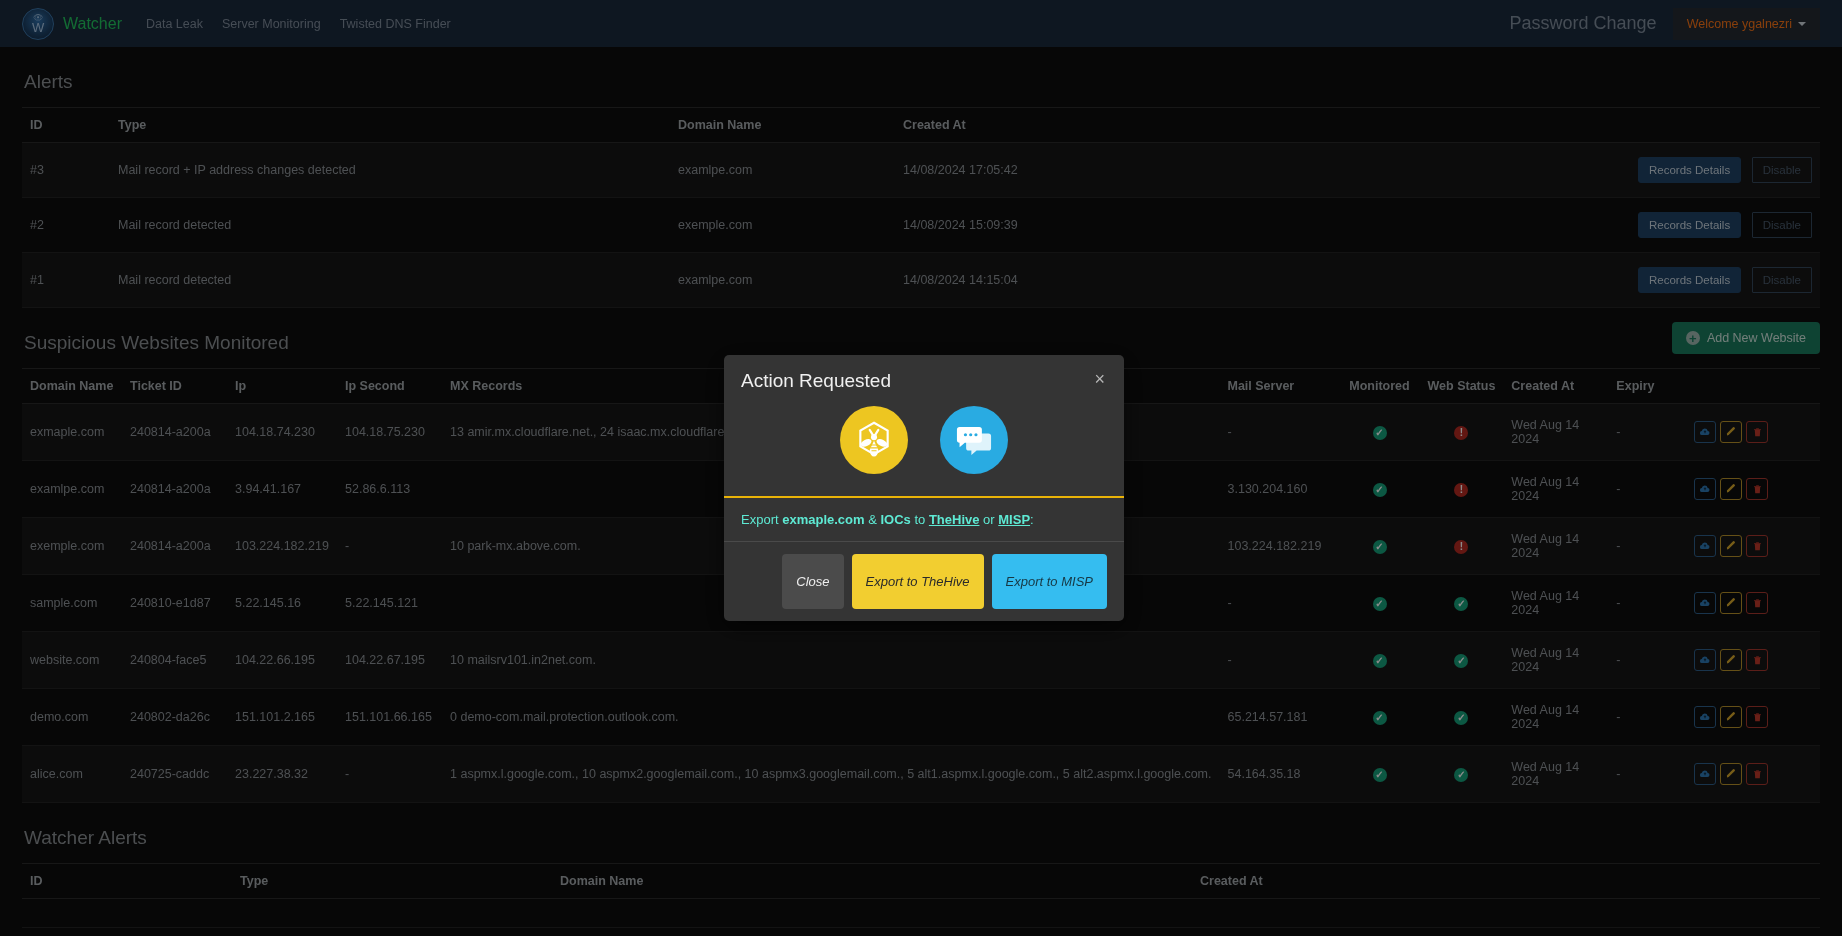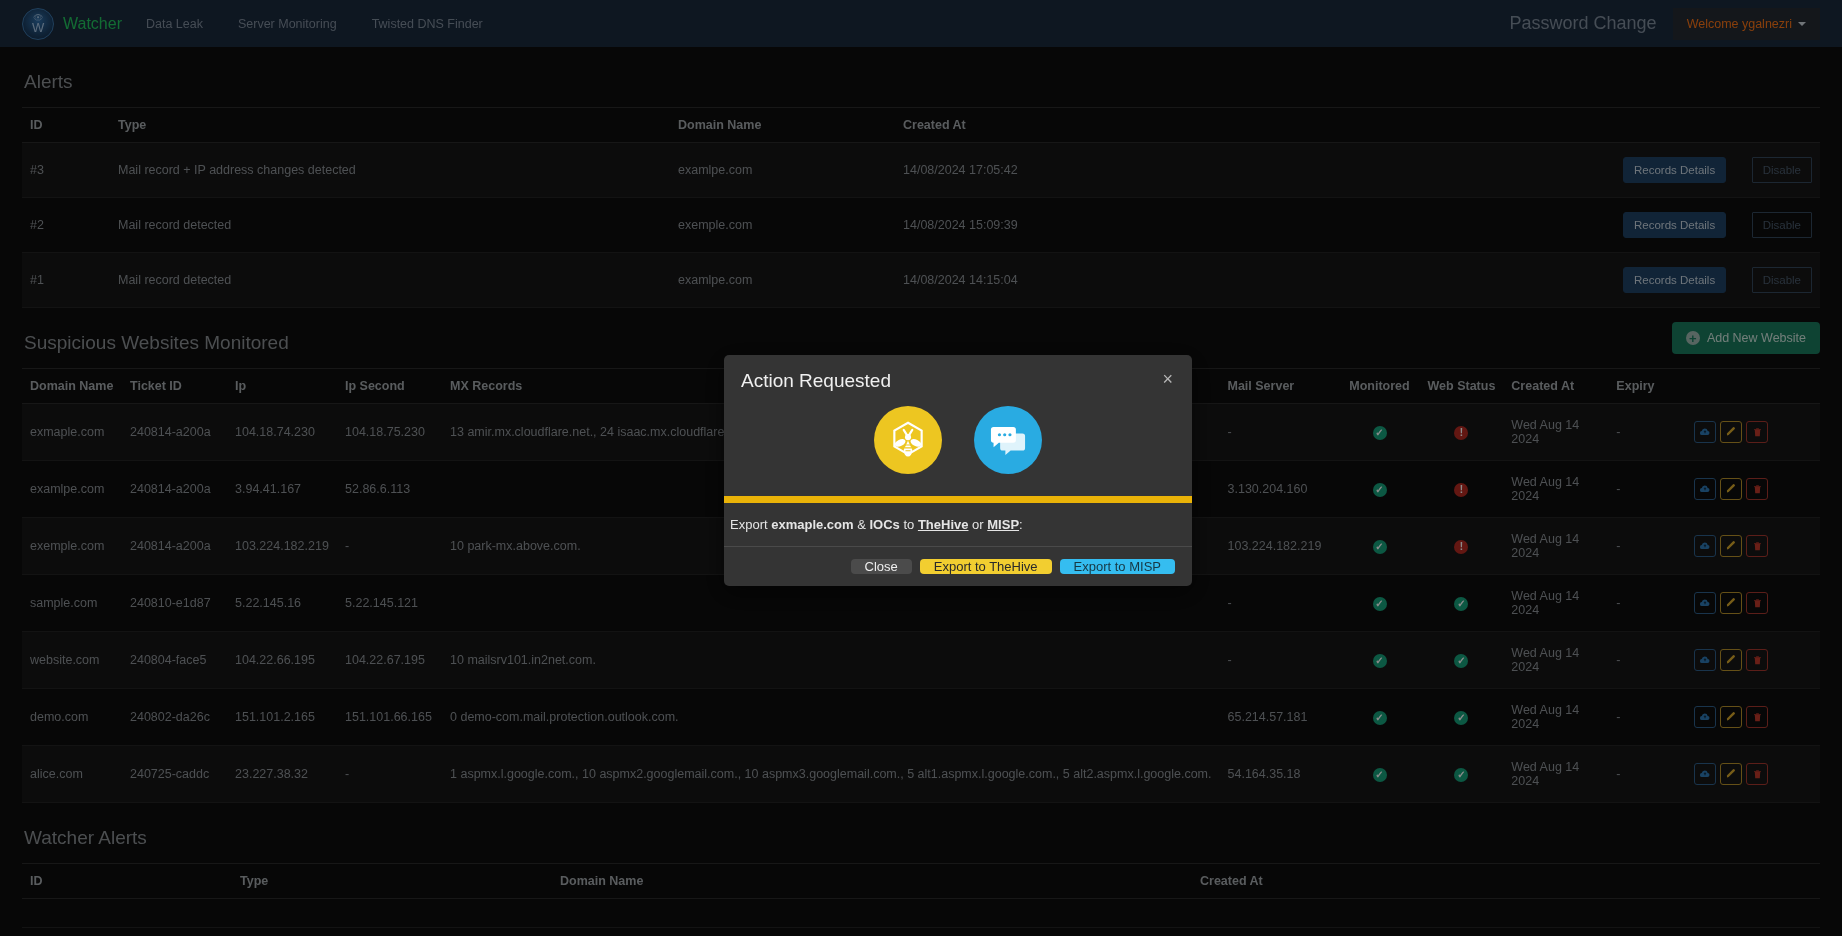--- a/index.html
+++ b/index.html
@@ -27,21 +27,21 @@
     background: radial-gradient(circle at 50% 40%, #2f6ea8 0%, #1c3f63 60%, #15293f 100%);
     border: 1px solid #3a74a8;
     display: flex; align-items: center; justify-content: center;
     flex-direction: column;
     color: #a8c6e4; font-size: 9px; line-height: 1;
     overflow: hidden;
   }
   .brand-logo .eye { font-size: 8px; margin-bottom: -1px; opacity: .9; }
   .brand-logo .w { font-size: 13px; font-weight: 400; letter-spacing: -.5px; }
   .brand-name { color: #22c55e; font-size: 16px; }
-  .nav-links { display: flex; gap: 35px; }
+  .nav-links { display: flex; gap: 19px; }
   .nav-link {
     color: #7f8c9b; font-size: 12.5px; text-decoration: none; cursor: pointer;
     padding: 4px 0;
   }
   .nav-right { margin-left: auto; display: flex; align-items: center; gap: 0; }
   .nav-pwd { color: #7f8c9b; font-size: 18px; margin-right: 16px; cursor: pointer; }
   .nav-user {
     background: #252b32;
     color: #f97316;
     font-size: 12.5px;
@@ -101,21 +101,21 @@
     cursor: pointer;
     font-family: inherit;
   }
   .btn-disable {
     background: transparent;
     color: #4a5b6d;
     border: 1px solid #33475c;
     font-size: 11.5px;
     padding: 6px 10px;
     border-radius: 1px;
-    margin-left: 22px;
+    margin-left: 7px;
     cursor: not-allowed;
     font-family: inherit;
   }
   .alerts-actions { text-align: right; white-space: nowrap; }
 
   
   .btn-add {
     background: #1a7a5e;
     color: #cfe5dd;
     border: none;
@@ -158,21 +158,21 @@
 
   
   .modal-backdrop {
     position: fixed; inset: 0;
     background: rgba(0,0,0,0.45);
     z-index: 50;
   }
   .modal {
     position: fixed;
     left: 724px; top: 355px;
-    width: 468px;
+    width: 400px;
     background: #343434;
     border-radius: 5px;
     z-index: 60;
     box-shadow: 0 6px 24px rgba(0,0,0,.55);
     color: #e6e6e6;
   }
   .modal-header {
     padding: 15px 17px 6px 17px;
     display: flex; align-items: flex-start; justify-content: space-between;
   }
@@ -186,36 +186,37 @@
     padding: 8px 17px 22px 17px;
     display: flex; justify-content: center; gap: 32px;
   }
   .circle-icon {
     width: 68px; height: 68px; border-radius: 50%;
     display: flex; align-items: center; justify-content: center;
   }
   .hive { background: #edc621; }
   .misp { background: #29abe2; }
   .modal-note {
-    border-top: 7px solid #eab308;
-    padding: 14px 6px;
+    border-top: 2px solid #eab308;
+    padding: 14px 17px;
     font-size: 13px;
-    color: #e5e5e5;
+    color: #5eead4;
   }
   .modal-note b { font-weight: bold; }
   .modal-note u { text-decoration: underline; font-weight: bold; }
   .modal-footer {
     border-top: 1px solid #4a4a4a;
     padding: 12px 17px;
     display: flex; justify-content: flex-end; gap: 8px;
   }
   .mbtn {
     border: none; border-radius: 4px;
-    font-size: 13px; padding: 0 14px; cursor: pointer;
+    font-size: 13px; padding: 20px 14px; cursor: pointer;
     font-family: inherit;
+    font-style: italic;
   }
   .mbtn.close-b { background: #4b4b4b; color: #efefef; }
   .mbtn.hive-b  { background: #f2ce30; color: #2a2a2a; }
   .mbtn.misp-b  { background: #35bdf0; color: #173844; }
 
   .nowrap { white-space: nowrap; overflow: hidden; text-overflow: clip; }
 </style>
 </head>
 <body>
 

